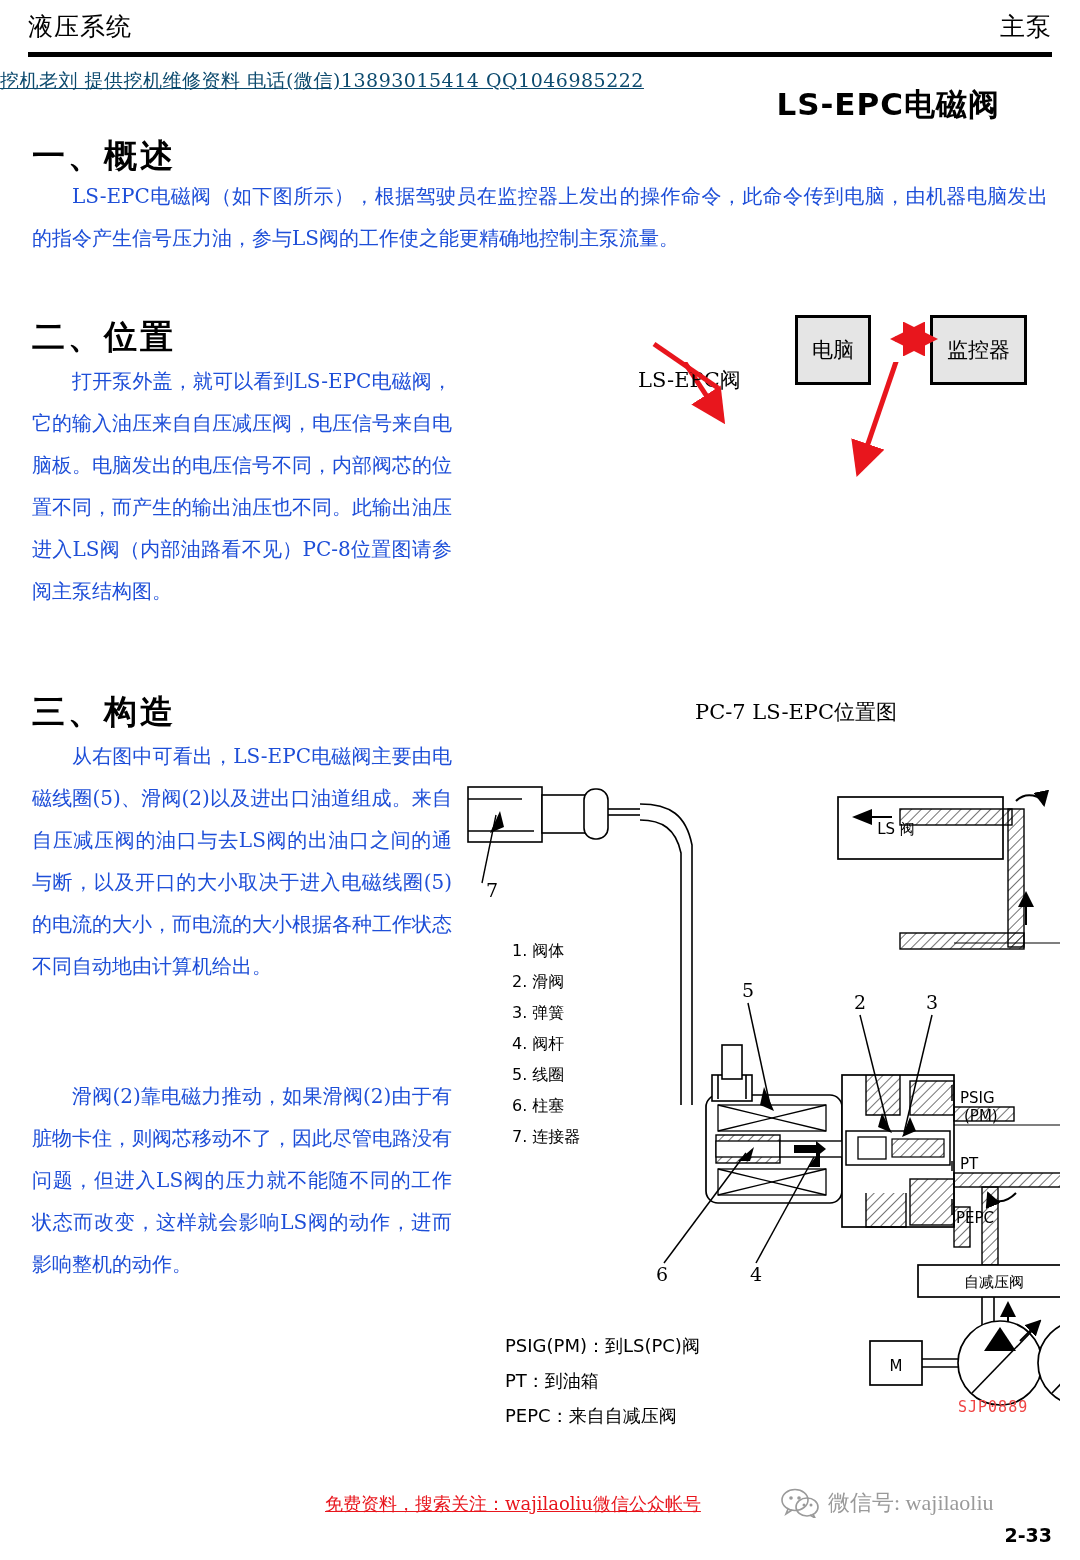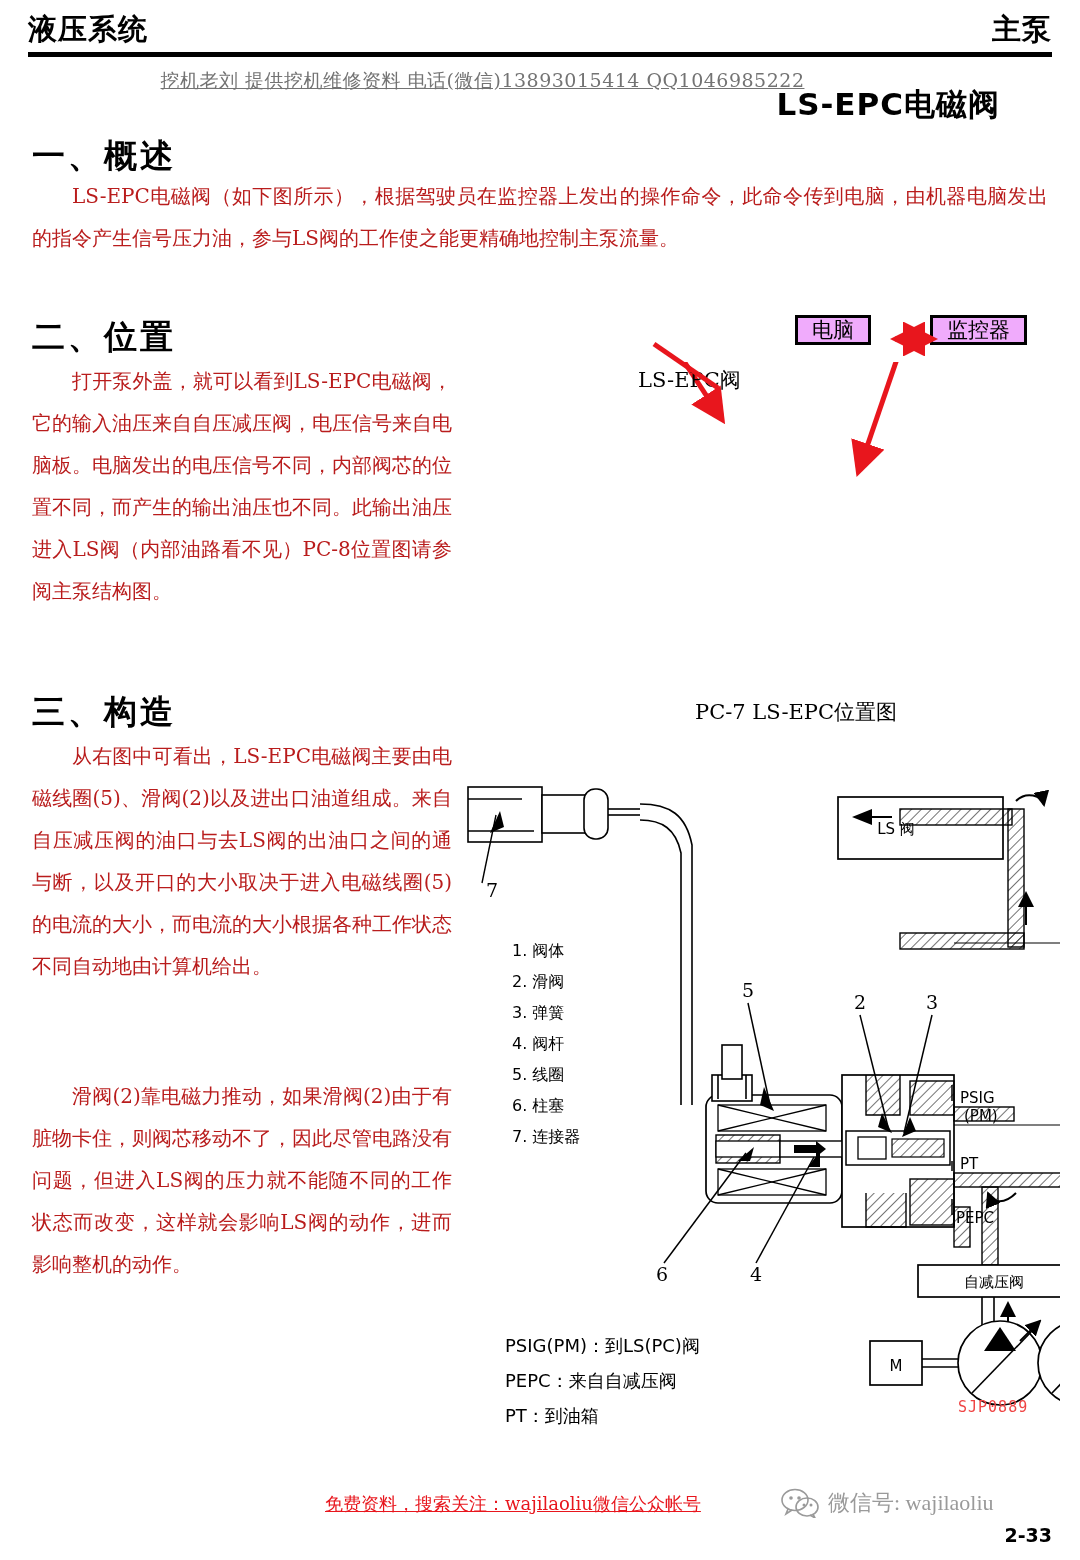--- a/index.html
+++ b/index.html
@@ -26,42 +26,41 @@
   .hdr {
     position: absolute;
     left: 28px; top: 10px;
     width: 1024px;
     height: 44px;
   }
   .hdr-left, .hdr-right {
     position: absolute;
     top: 0;
     font-family: "DejaVu Sans", sans-serif;
-    font-weight: bold;
-    font-size: 29px;
+    font-weight: normal;
+    font-size: 25px;
     letter-spacing: 1px;
     color: #000;
   }
   .hdr-left { left: 0; }
   .hdr-right { right: 0; }
   .hdr-rule {
     position: absolute;
     left: 28px; top: 52px;
     width: 1024px;
     height: 5px;
     background: #000;
   }
 
   
   .wm-top {
     position: absolute;
     left: 0; top: 68px;
     width: 965px;
-    text-align: center;
-    color: #737373;
+    color: #0c4a6e;
     font-family: "DejaVu Serif", "Liberation Serif", serif;
     font-size: 19px;
     letter-spacing: 0.5px;
     white-space: nowrap;
   }
   .wm-top u { text-decoration: underline; }
 
   
   .doc-title {
     position: absolute;
@@ -87,21 +86,21 @@
   #sec3h { left: 32px; top: 690px; }
 
   
   .para {
     position: absolute;
     font-family: "DejaVu Serif", "Liberation Serif", serif;
     font-size: 20px;
     line-height: 42px;
     text-align: justify;
     text-justify: inter-character;
-    color: #b91c1c;
+    color: #1d4ed8;
   }
   #p1 {
     left: 32px; top: 175px;
     width: 1016px;
     text-indent: 40px;
   }
   #p2 {
     left: 32px; top: 360px;
     width: 420px;
     text-indent: 40px;
@@ -125,24 +124,24 @@
   }
   .photo-bg-white {
     position: absolute; inset: 0;
     background: #ffffff;
   }
 
   
   .lbl-box {
     position: absolute;
     border: 3px solid #000;
-    background: #f0abfc;
+    background: #e5e5e5;
     font-family: "DejaVu Serif", serif;
     font-size: 21px;
-    padding: 0 14px;
+    padding: 20px 14px;
     white-space: nowrap;
     line-height: 1.15;
   }
   #box-ecu { left: 795px; top: 315px; }
   #box-mon { left: 930px; top: 315px; }
   .free-lbl {
     position: absolute;
     font-family: "DejaVu Serif", serif;
     font-size: 21px;
     white-space: nowrap;
@@ -502,22 +501,22 @@
     <div>2. 滑阀</div>
     <div>3. 弹簧</div>
     <div>4. 阀杆</div>
     <div>5. 线圈</div>
     <div>6. 柱塞</div>
     <div>7. 连接器</div>
   </div>
 
   <div class="legend">
     <div>PSIG(PM)：到LS(PC)阀</div>
+    <div>PT：到油箱</div>
     <div>PEPC：来自自减压阀</div>
-    <div>PT：到油箱</div>
   </div>
 
   <div class="dwgno">SJP0889</div>
 
   <div class="wm-bot">免费资料，搜索关注：wajilaoliu微信公众帐号</div>
 
   <div class="wx">
     <svg width="40" height="30" viewBox="0 0 40 30">
       <g fill="none" stroke="#9a9a9a" stroke-width="1.6">
         <ellipse cx="15" cy="12" rx="13" ry="10.5"></ellipse>

